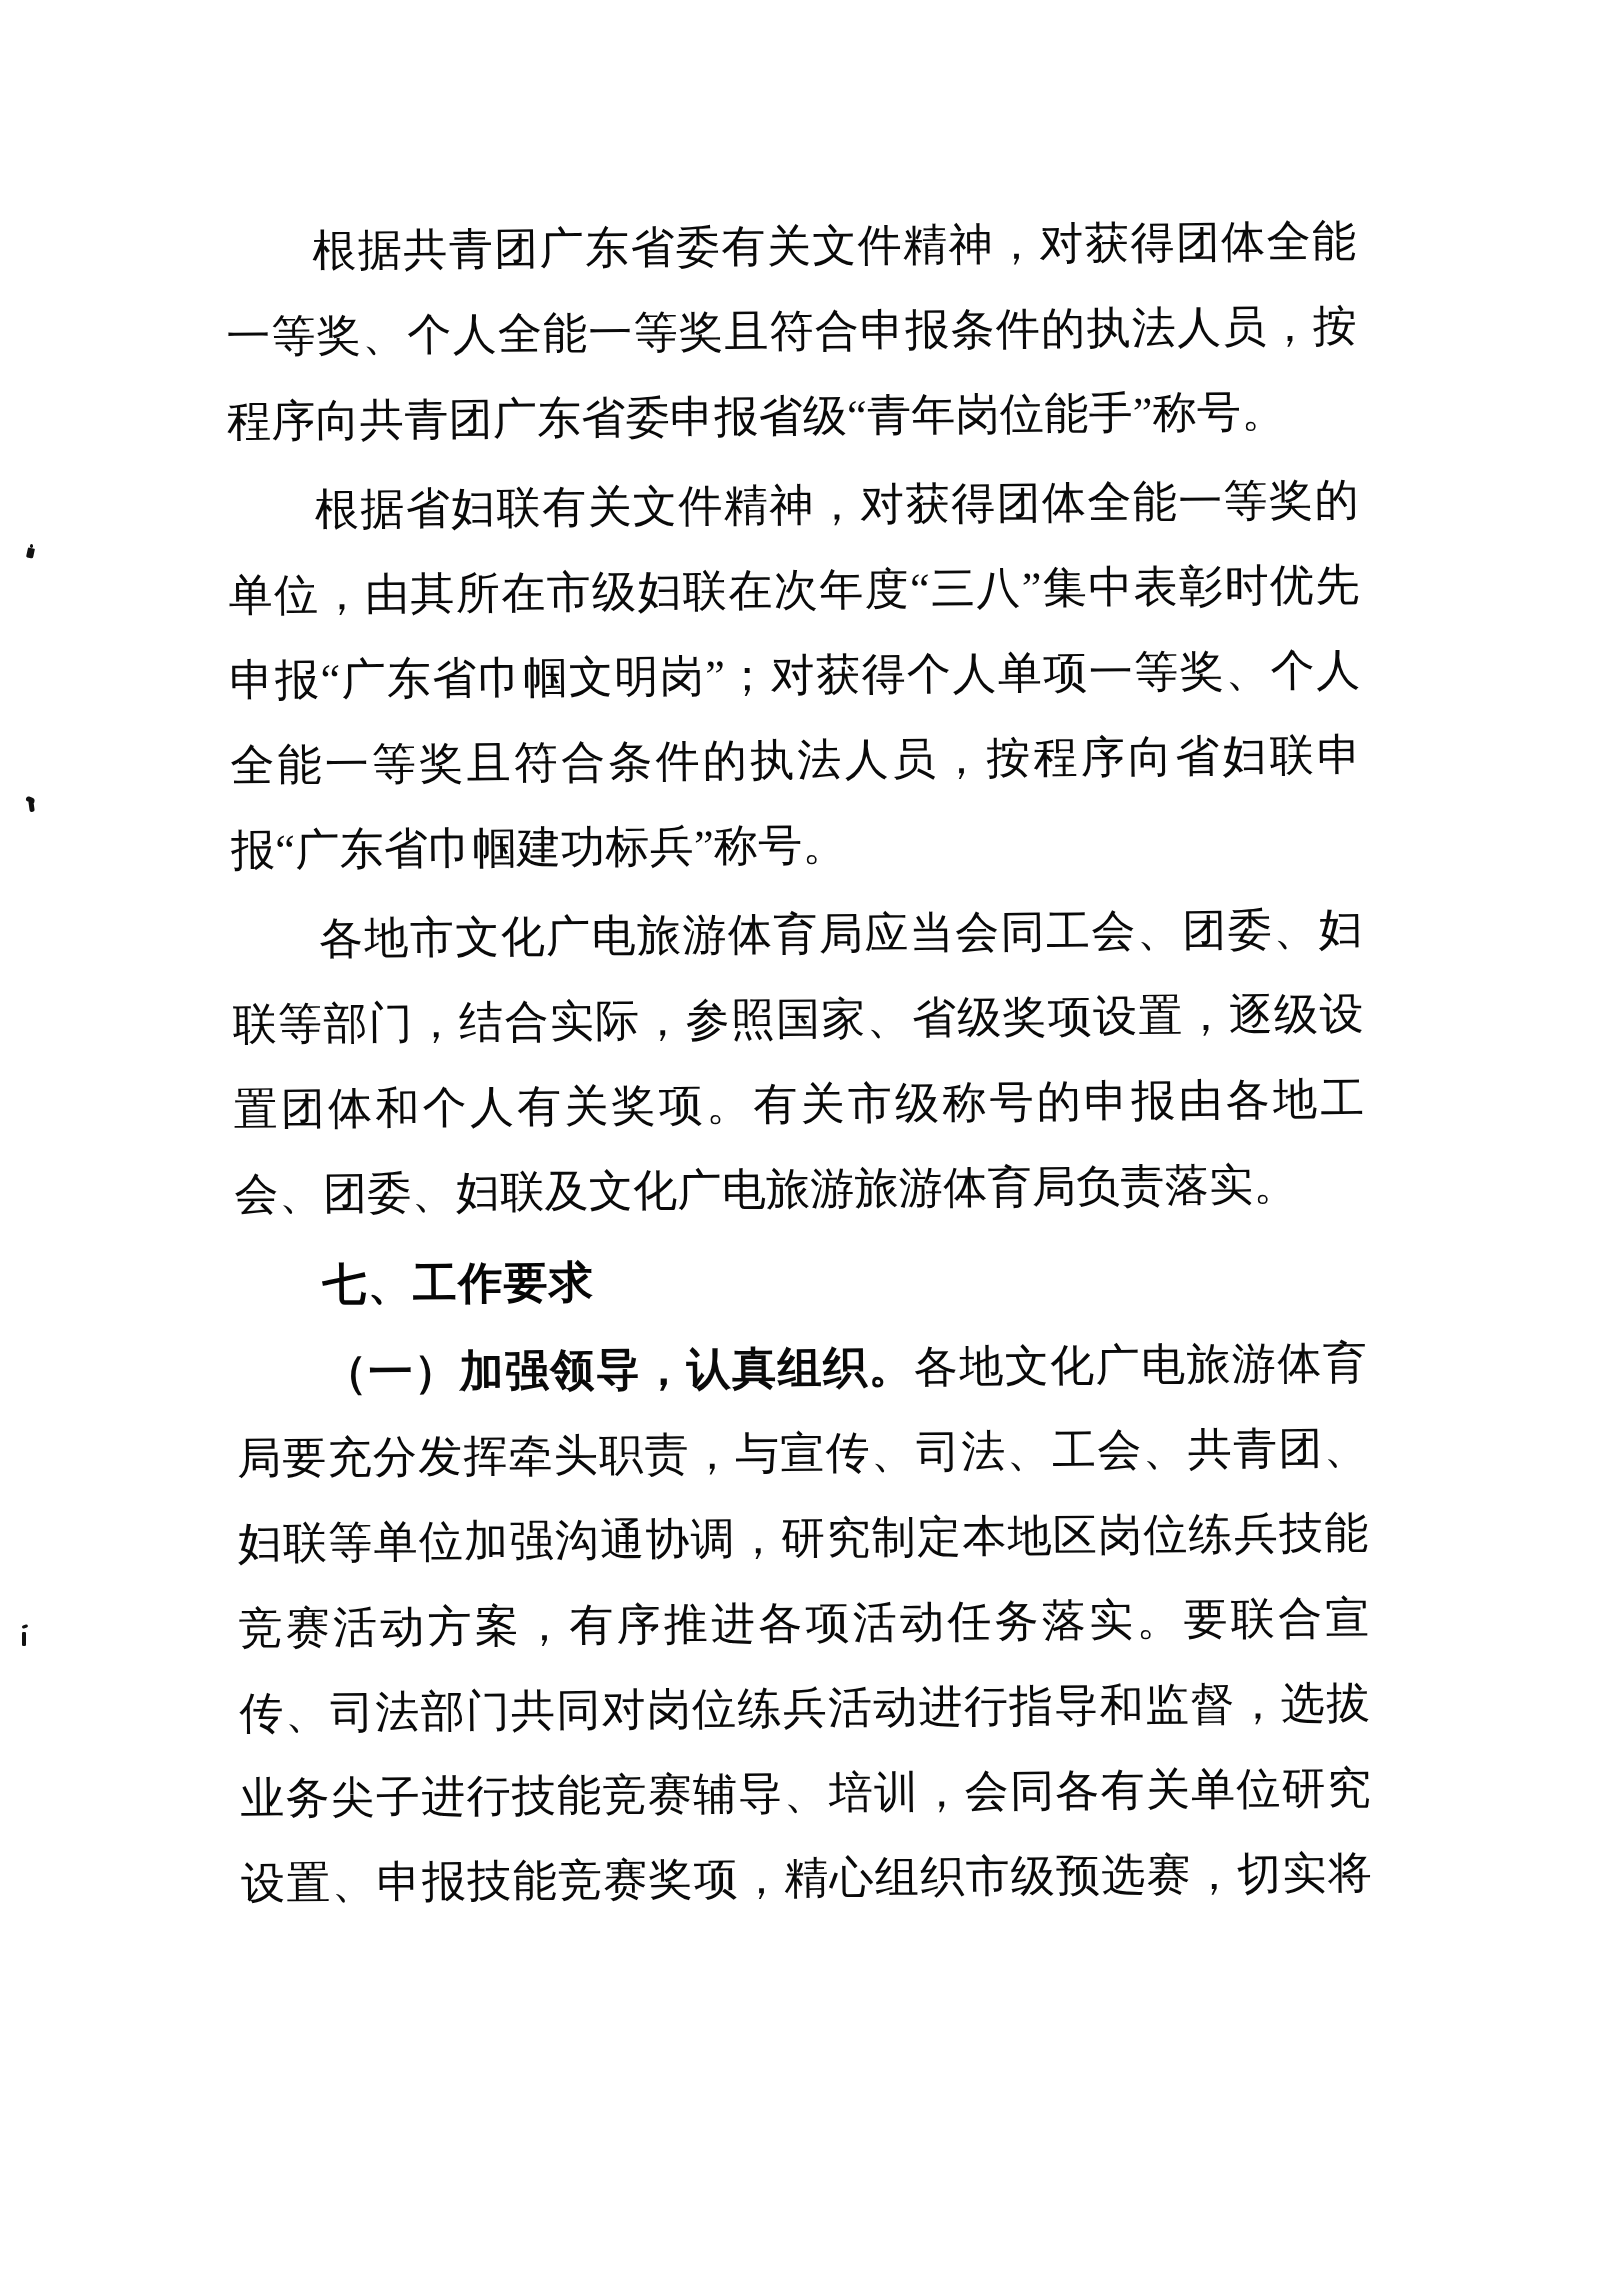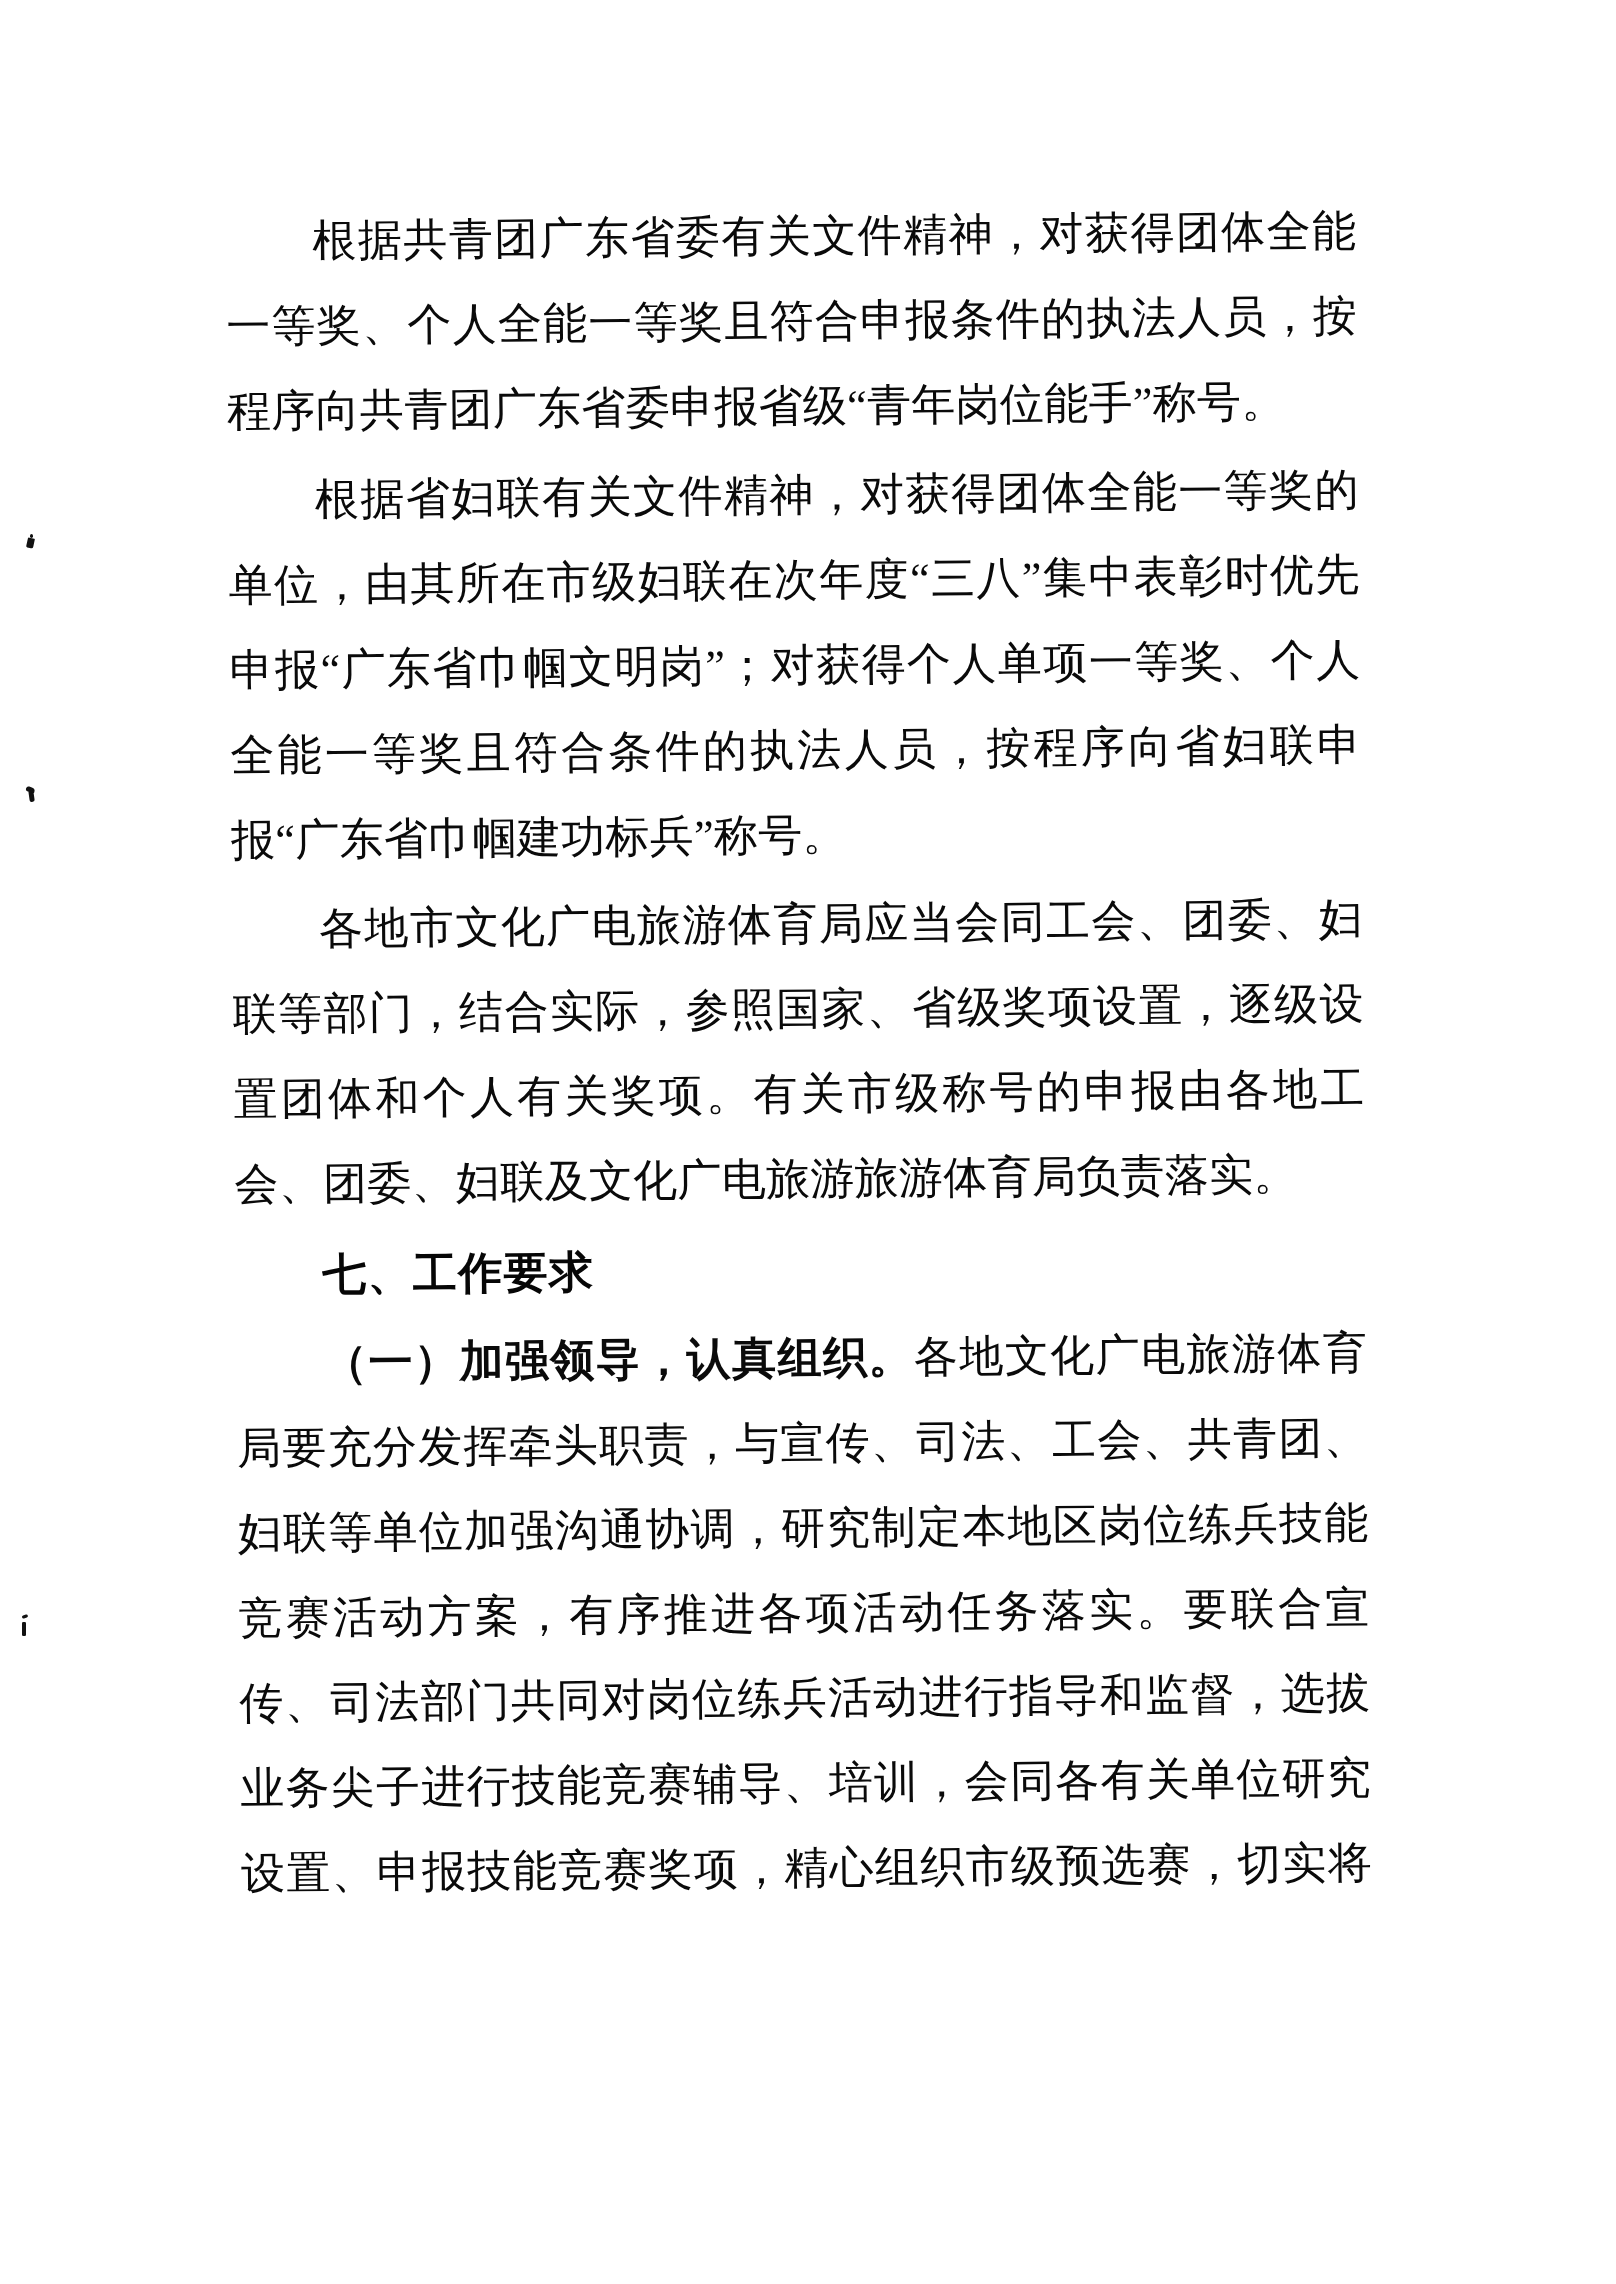--- a/index.html
+++ b/index.html
@@ -8,20 +8,21 @@
     background: #ffffff;
   }
 
   #page {
     position: relative;
     width: 1616px;
     height: 1897px;
     background: #ffffff;
     overflow: hidden;
     font-family: "Liberation Serif", "DejaVu Serif", serif;
+    margin-top: 10px;
   }
 
   
   #paper-tint {
     position: absolute;
     inset: 0;
     background: #ffffff;
     pointer-events: none;
   }
 

